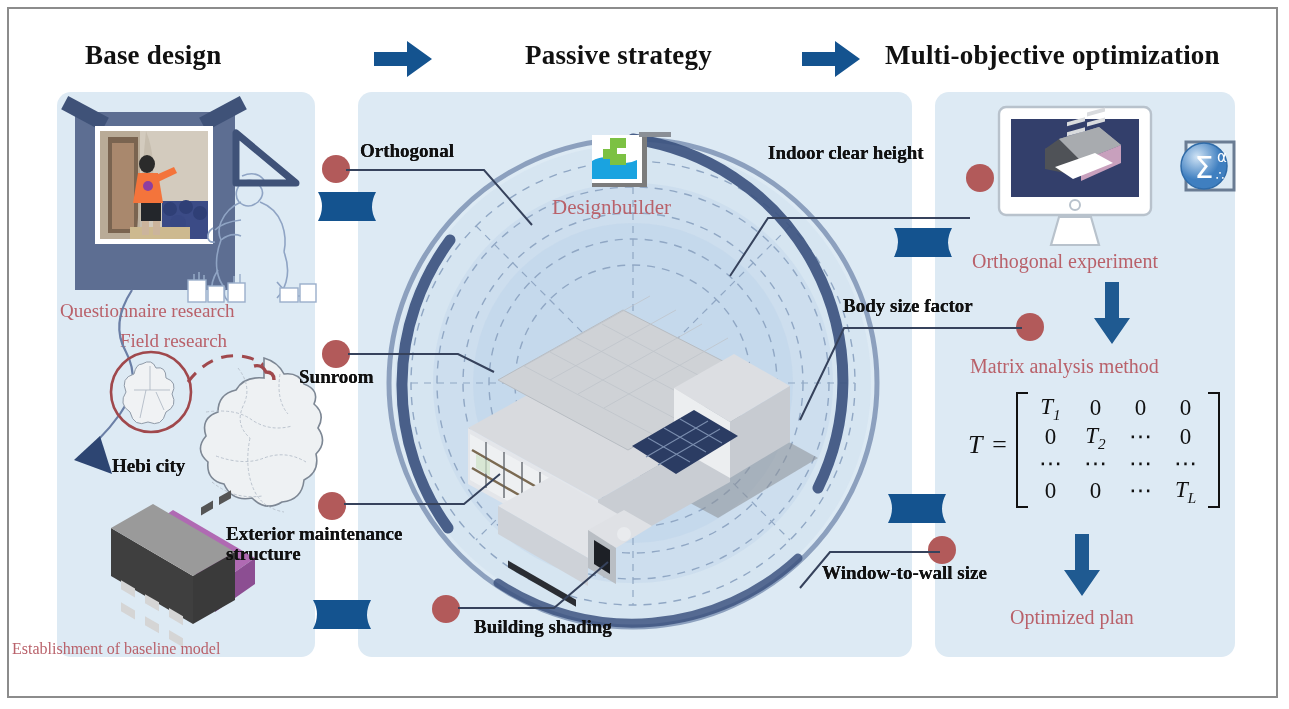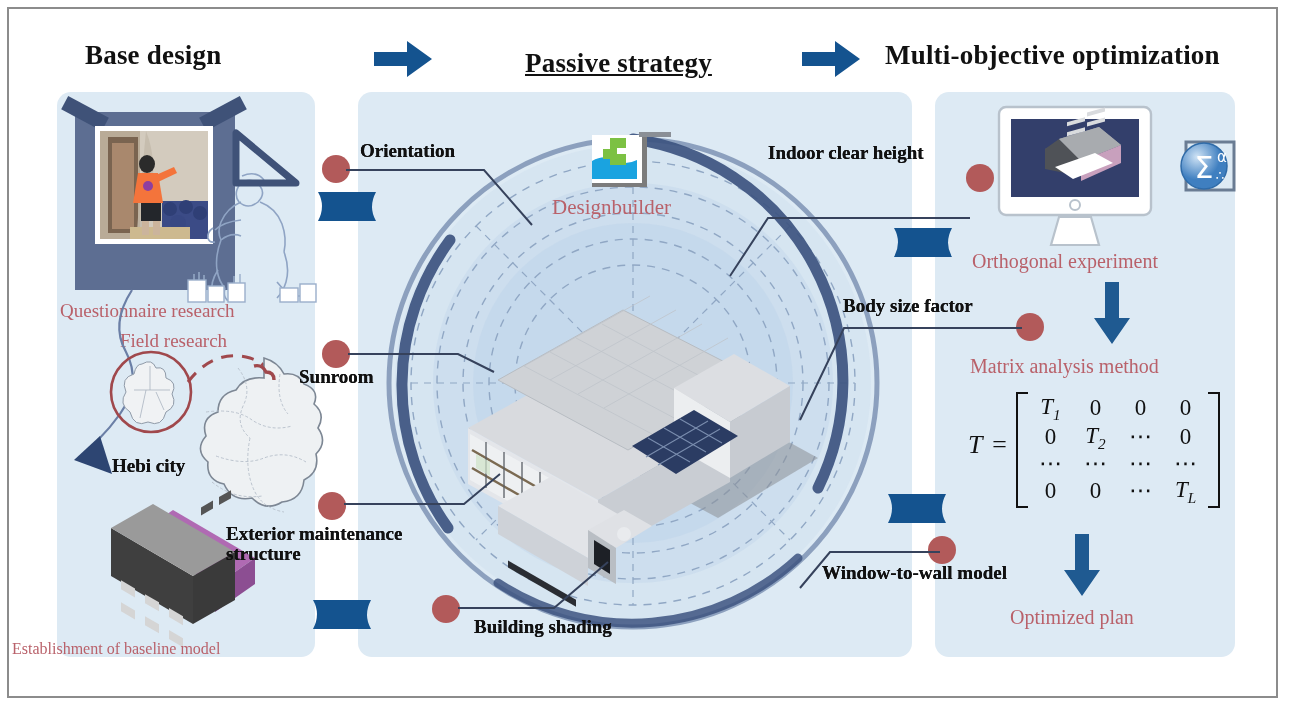--- a/index.html
+++ b/index.html
@@ -32,21 +32,21 @@
 
 <div id="canvas">
 <div class="frame"></div>
 
 <div class="hdr t1" style="left:85px;top:40px;">Base design</div>
 <div class="arrowhdr" style="left:374px;top:41px;">
   <svg width="58" height="36" viewBox="0 0 58 36">
         <path d="M0 11 H33 V0 L58 18 L33 36 V25 H0 Z" fill="#14538f"></path>
       </svg>
 </div>
-<div class="hdr t1" style="left:525px;top:48px;text-decoration:underline;">Passive strategy</div>
+<div class="hdr t1" style="left:525px;top:40px;">Passive strategy</div>
 <div class="arrowhdr" style="left:802px;top:41px;">
   <svg width="58" height="36" viewBox="0 0 58 36">
         <path d="M0 11 H33 V0 L58 18 L33 36 V25 H0 Z" fill="#14538f"></path>
       </svg>
 </div>
 <div class="hdr t1" style="left:885px;top:40px;">Multi-objective optimization</div>
 
 <div class="panel" style="left:57px;top:92px;width:258px;height:565px;"></div>
 <div class="panel" style="left:358px;top:92px;width:554px;height:565px;"></div>
 <div class="panel" style="left:935px;top:92px;width:300px;height:565px;"></div>
@@ -227,21 +227,21 @@
   <path d="M60 268 L150 320 L204 290 L114 238 Z" fill="#e2e4e8"></path>
   <path d="M60 268 L60 296 L150 348 L150 320 Z" fill="#ced2d8"></path>
   <rect x="70" y="282" width="68" height="7" fill="#2a2d33" transform="skewY(30)"></rect>
   <path d="M150 292 L186 272 L214 288 L178 310 Z" fill="#dfe1e5"></path>
   <path d="M150 292 L150 330 L178 346 L178 310 Z" fill="#b9bec4"></path>
   <path d="M156 302 L172 312 L172 336 L156 326 Z" fill="#1d2026"></path>
   <circle cx="186" cy="296" r="7" fill="#e9ebee"></circle>
 </svg>
 
 <div class="dot" style="left:322px;top:155px;width:28px;height:28px;"></div>
-<div class="lbl" style="left:360px;top:140px;">Orientation</div>
+<div class="lbl" style="left:360px;top:140px;">Orthogonal</div>
 <svg style="position:absolute;left:346px;top:165px;" width="190" height="90" viewBox="0 0 190 90">
   <path d="M0 5 H138 L186 60" fill="none" stroke="#36425c" stroke-width="2"></path>
 </svg>
 
 <div class="dot" style="left:322px;top:340px;width:28px;height:28px;"></div>
 <div class="lbl" style="left:299px;top:366px;">Sunroom</div>
 <svg style="position:absolute;left:348px;top:348px;" width="150" height="40" viewBox="0 0 150 40">
   <path d="M0 6 H110 L146 24" fill="none" stroke="#36425c" stroke-width="2"></path>
 </svg>
 
@@ -263,21 +263,21 @@
   <path d="M0 104 L38 46 H240 " fill="none" stroke="#36425c" stroke-width="2"></path>
 </svg>
 
 <div class="dot" style="left:1016px;top:313px;width:28px;height:28px;"></div>
 <div class="lbl" style="left:843px;top:295px;">Body size factor</div>
 <svg style="position:absolute;left:800px;top:320px;" width="226" height="110" viewBox="0 0 226 110">
   <path d="M0 100 L44 8 H222" fill="none" stroke="#36425c" stroke-width="2"></path>
 </svg>
 
 <div class="dot" style="left:928px;top:536px;width:28px;height:28px;"></div>
-<div class="lbl" style="left:822px;top:562px;">Window-to-wall model</div>
+<div class="lbl" style="left:822px;top:562px;">Window-to-wall size</div>
 <svg style="position:absolute;left:800px;top:542px;" width="150" height="60" viewBox="0 0 150 60">
   <path d="M0 46 L30 10 H140" fill="none" stroke="#36425c" stroke-width="2"></path>
 </svg>
 
 <svg class="ribbon" style="left:318px;top:192px;" width="58" height="30" viewBox="0 0 58 30">
   <path d="M0 0 q8 14 0 29 h58 q-8 -14 0 -29 z" fill="#14538f"></path>
 </svg>
 <svg class="ribbon" style="left:313px;top:600px;" width="58" height="30" viewBox="0 0 58 30">
   <path d="M0 0 q8 14 0 29 h58 q-8 -14 0 -29 z" fill="#14538f"></path>
 </svg>

